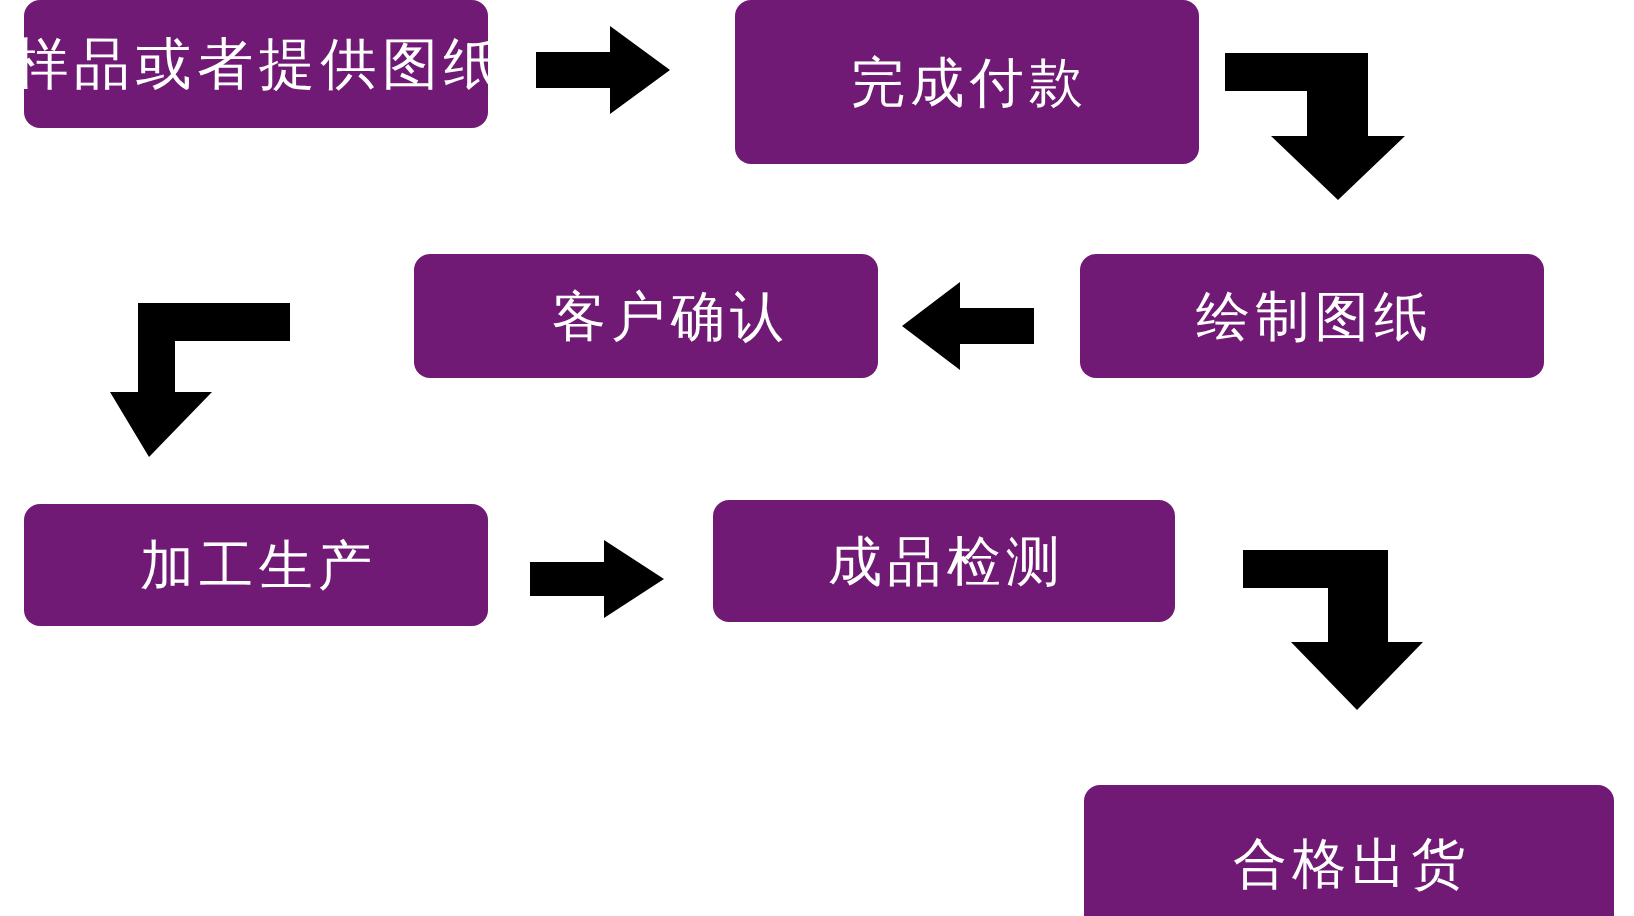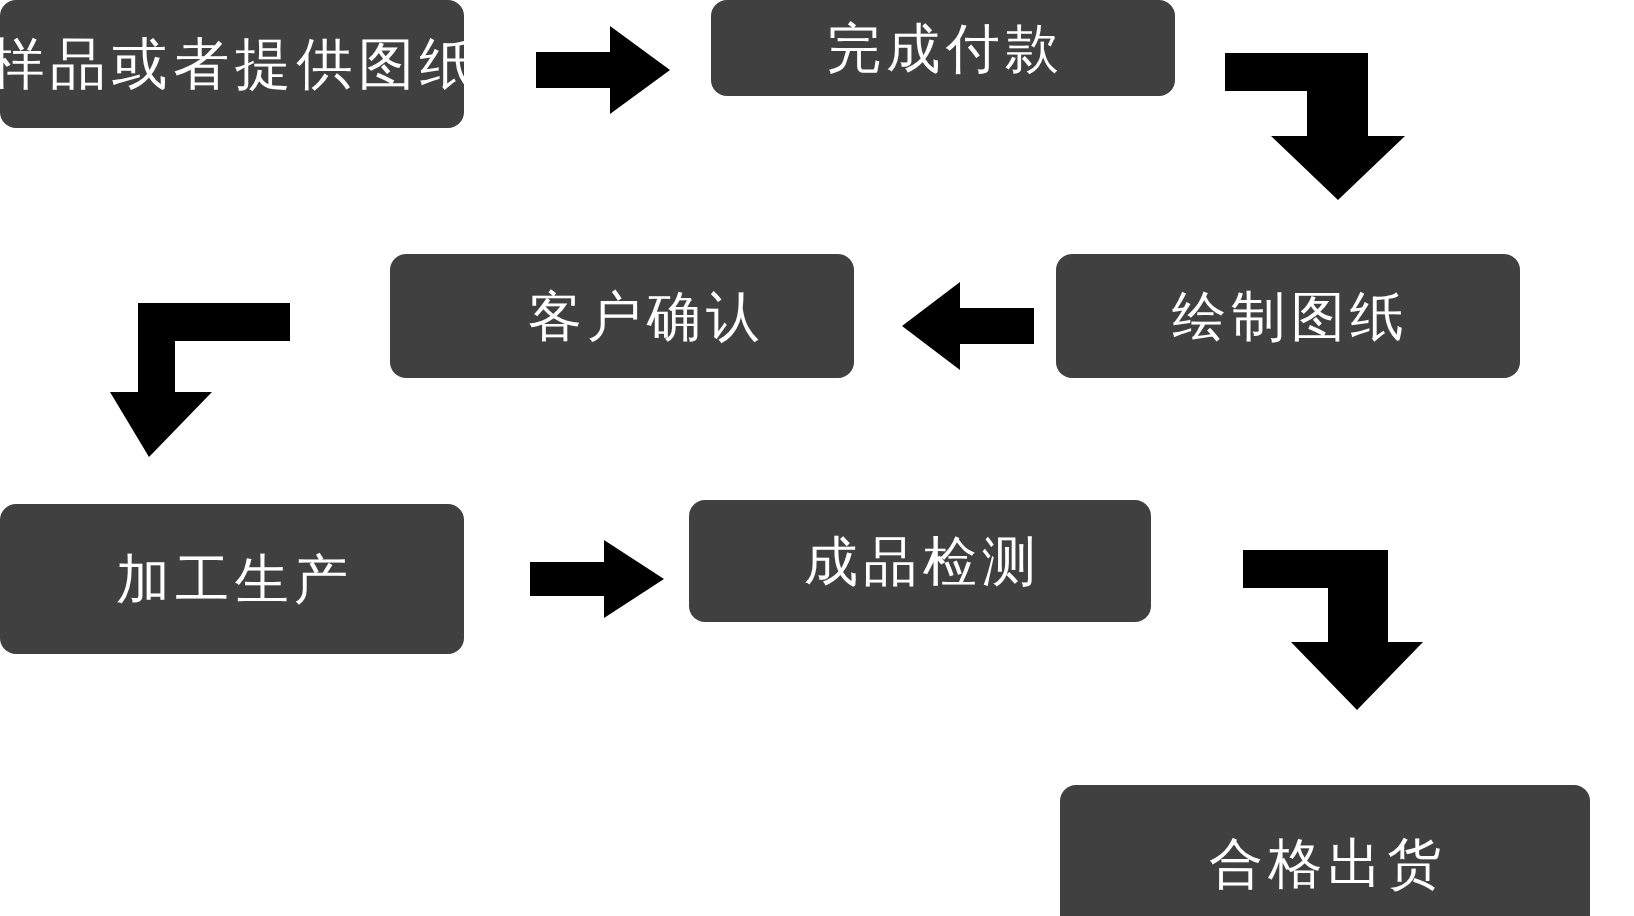--- a/index.html
+++ b/index.html
@@ -10,33 +10,34 @@
   #canvas {
     position: relative;
     width: 1634px;
     height: 916px;
     background: #ffffff;
     overflow: hidden;
     font-family: "Liberation Sans", "DejaVu Sans", sans-serif;
   }
   .node {
     position: absolute;
-    background: #404040;
+    background: #701a75;
     color: #ffffff;
     border-radius: 16px;
     display: flex;
     align-items: center;
     justify-content: center;
     box-sizing: border-box;
     letter-spacing: 0.10em;
     text-indent: 0.10em;
     font-weight: 400;
     line-height: 1;
     white-space: nowrap;
     user-select: none;
+    margin-left: 24px;
   }
   .node-label {
     display: block;
   }
   .arrow {
     position: absolute;
   }
   .arrow svg {
     display: block;
     width: 100%;
@@ -56,21 +57,21 @@
   <div class="node" style="left:0px; top:0px; width:464px; height:128px; font-size:56px;">
     <span class="node-label">样品或者提供图纸</span>
   </div>
 
   <div class="arrow" style="left:536px; top:26px; width:134px; height:88px;">
     <svg viewBox="0 0 134 88" preserveAspectRatio="none">
       <polygon points="0,26 74,26 74,0 134,44 74,88 74,62 0,62"></polygon>
     </svg>
   </div>
 
-  <div class="node" style="left:711px; top:0px; width:464px; height:96px; font-size:54px;">
+  <div class="node" style="left:711px; top:0px; width:464px; height:164px; font-size:54px;">
     <span class="node-label">完成付款</span>
   </div>
 
   <div class="arrow" style="left:1225px; top:40px; width:180px; height:160px;">
     <svg viewBox="0 0 180 160" preserveAspectRatio="none">
       <path d="M0,13 L143,13 L143,96 L180,96 L113,160 L46,96 L82,96 L82,51 L0,51 Z"></path>
     </svg>
   </div>
 
   <div class="node" style="left:390px; top:254px; width:464px; height:124px; font-size:54px;padding-left:44px;">
@@ -86,21 +87,21 @@
   <div class="node" style="left:1056px; top:254px; width:464px; height:124px; font-size:54px;align-items:center;">
     <span class="node-label">绘制图纸</span>
   </div>
 
   <div class="arrow" style="left:110px; top:292px; width:180px; height:165px;">
     <svg viewBox="0 0 180 165" preserveAspectRatio="none">
       <path d="M180,11 L180,49 L65,49 L65,100 L102,100 L39,165 L0,100 L28,100 L28,11 Z"></path>
     </svg>
   </div>
 
-  <div class="node" style="left:0px; top:504px; width:464px; height:150px; font-size:54px;">
+  <div class="node" style="left:0px; top:504px; width:464px; height:122px; font-size:54px;">
     <span class="node-label">加工生产</span>
   </div>
 
   <div class="arrow" style="left:530px; top:540px; width:134px; height:78px;">
     <svg viewBox="0 0 134 78" preserveAspectRatio="none">
       <polygon points="0,22 74,22 74,0 134,39 74,78 74,56 0,56"></polygon>
     </svg>
   </div>
 
   <div class="node" style="left:689px; top:500px; width:462px; height:122px; font-size:54px;text-align:center;">

